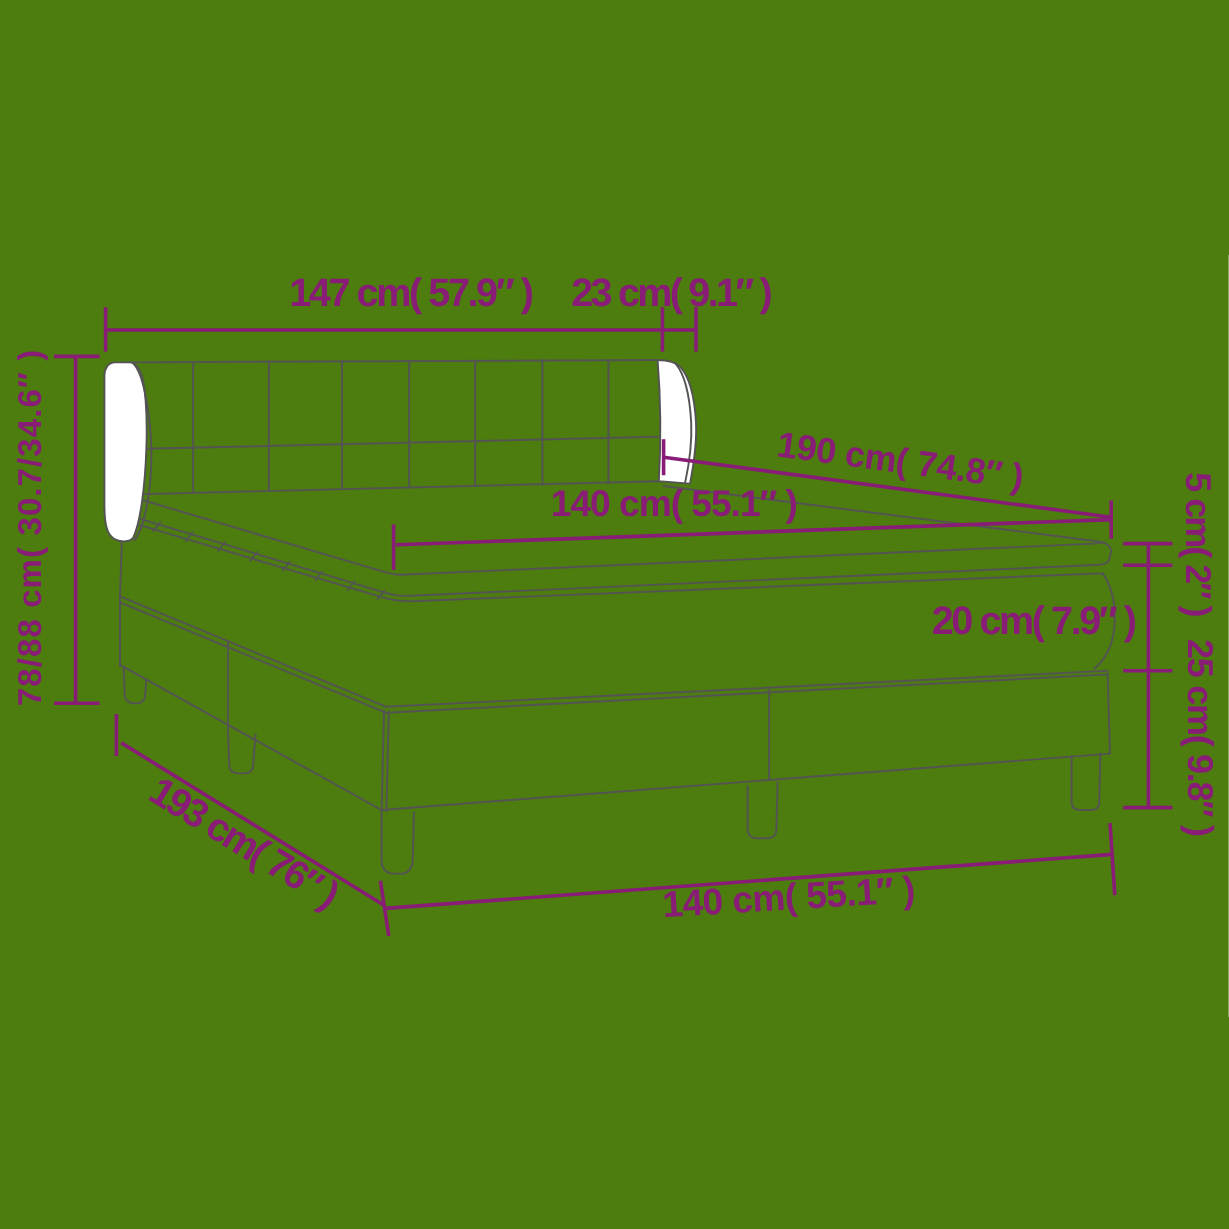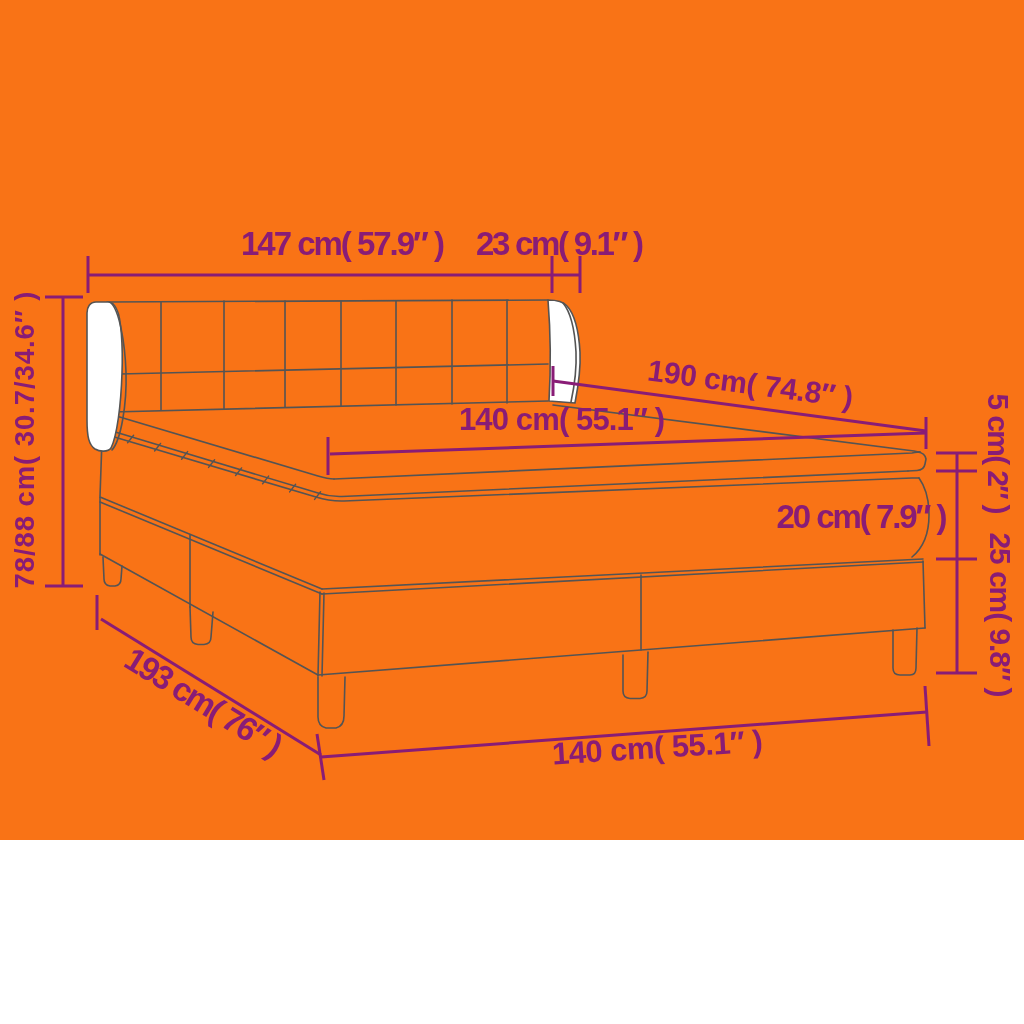--- a/index.html
+++ b/index.html
@@ -1,16 +1,16 @@
 <!DOCTYPE html>
 <html><head>
 <meta charset="utf-8">
 <style>
   html,body{margin:0;padding:0;background:#ffffff;}
-  .wrap{width:1024px;height:840px;position:relative;overflow:hidden;background:#f97316;}
+  .wrap{width:1024px;height:1024px;position:relative;overflow:hidden;background:#4d7c0f;}
   svg{position:absolute;top:0;left:0;}
   text{font-family:"Liberation Sans", sans-serif;font-weight:bold;fill:#891c76;}
 </style>
 </head>
 <body>
 <div class="wrap">
 <svg width="1024" height="1024" viewBox="0 0 1024 1024" fill="none">
   <g stroke="#545454" stroke-width="1.6" fill="none" stroke-linecap="round" stroke-linejoin="round">
 
     <path d="M113,415 L318,476 Q328,479 334,479"></path>

